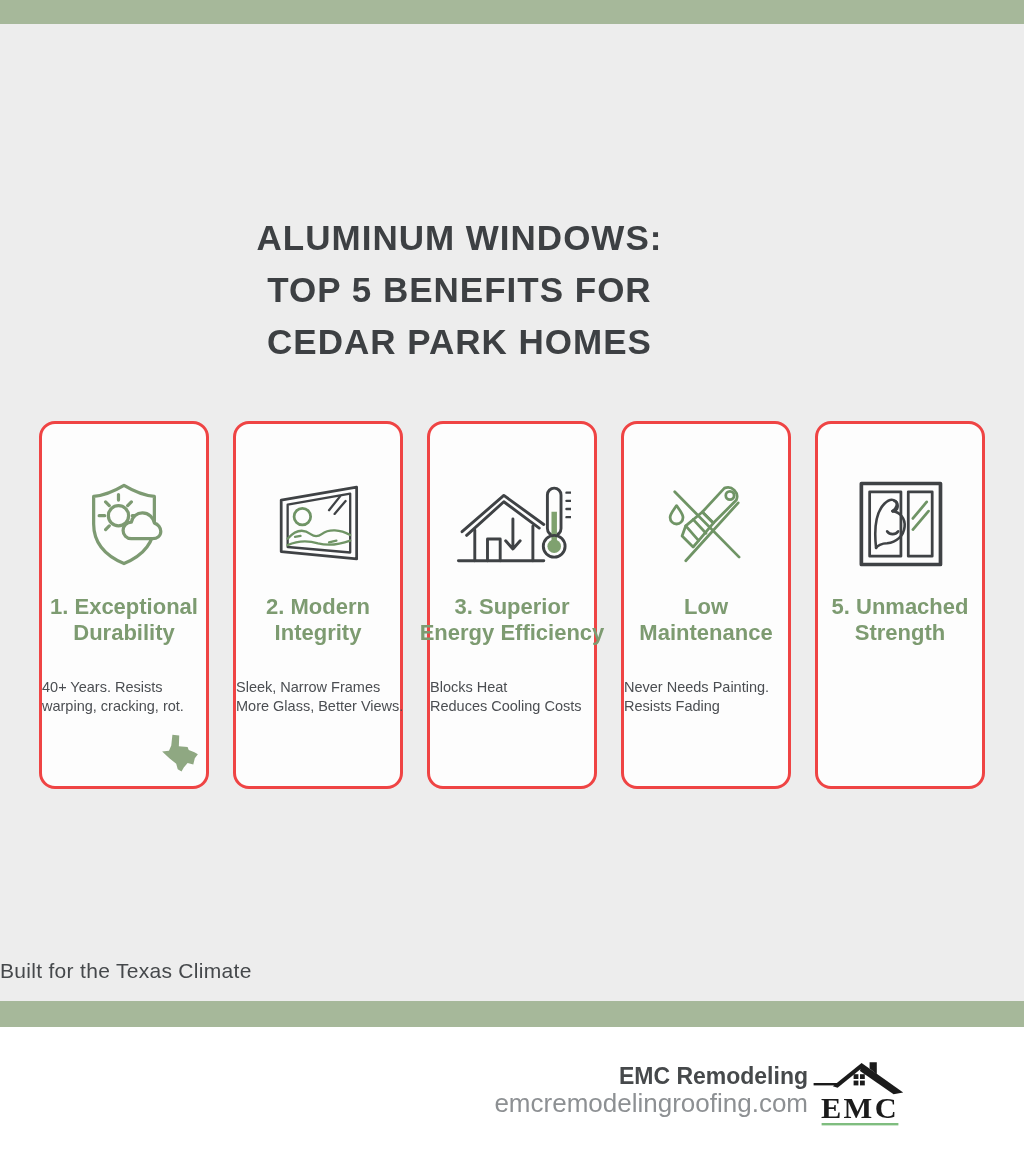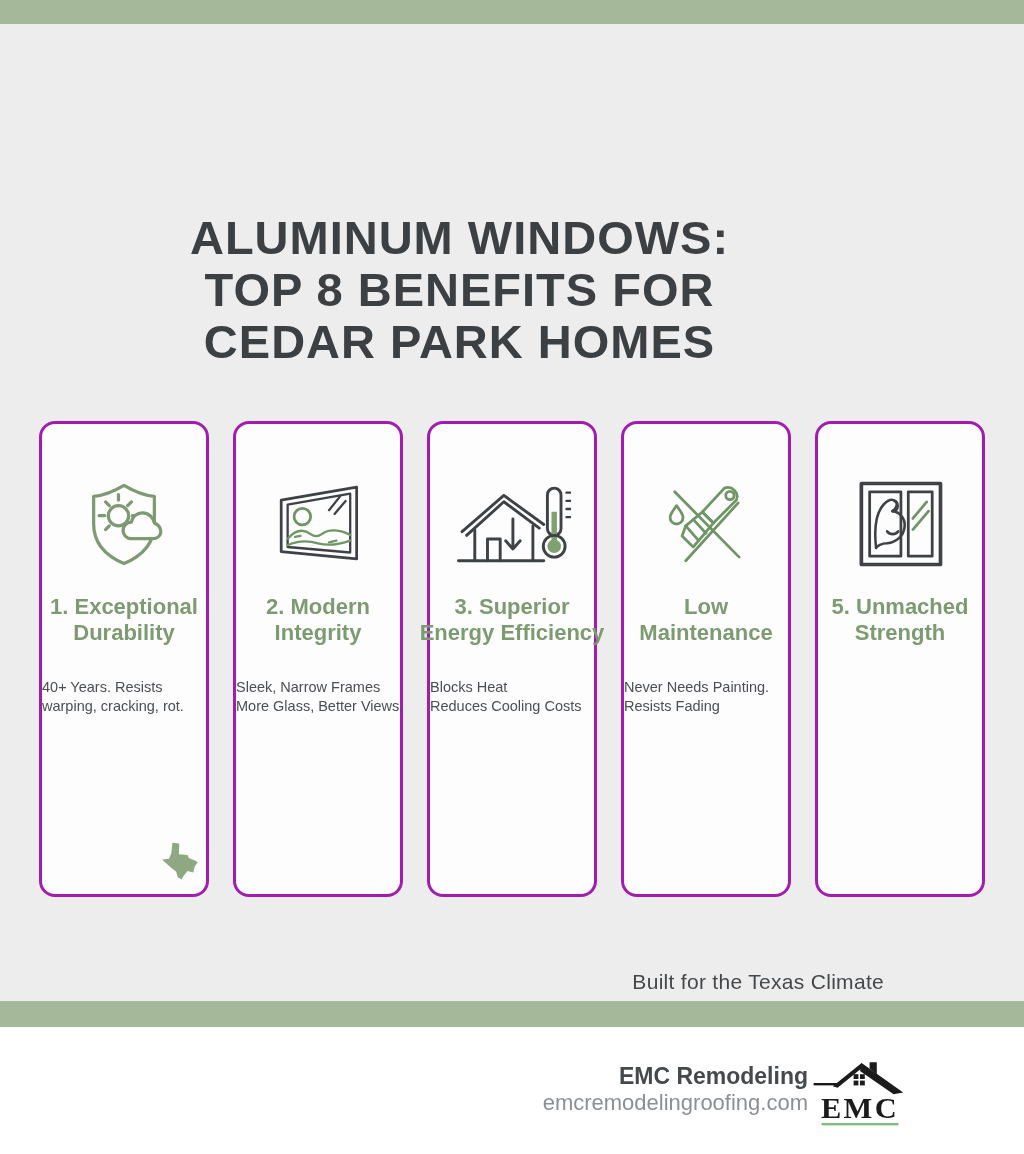--- a/index.html
+++ b/index.html
@@ -12,30 +12,30 @@
 
   .bar { position:absolute; left:0; width:1024px; background:#a6b89a; }
   .bar-top { top:0; height:24px; }
   .bar-bottom { top:1001px; height:26px; }
 
   .main-area { position:absolute; top:24px; left:0; width:1024px; height:977px; background:#ededed; }
 
   .title-block {
     position:absolute; top:188px; left:0; width:919px;
     text-align:center; color:#3d4043; font-weight:bold;
-    font-size:47px; line-height:52px; letter-spacing:1px;
+    font-size:35px; line-height:52px; letter-spacing:1px;
   }
 
   .cards-row {
     position:absolute; top:397px; left:39px; width:946px; height:404px;
     display:flex; gap:24px;
   }
   .card {
-    position:relative; width:170px; height:476px;
-    background:#fdfdfd; border:3px solid #a21caf; border-radius:16px;
+    position:relative; width:170px; height:368px;
+    background:#fdfdfd; border:3px solid #ef4444; border-radius:16px;
   }
   .card-icon {
     position:absolute; top:50px; left:0; width:100%; height:100px;
     display:flex; align-items:center; justify-content:center;
   }
   .card-title {
     position:absolute; top:170px; left:0; width:100%;
     display:flex; flex-direction:column; align-items:center;
     color:#7d9b71; font-weight:bold; font-size:22px; line-height:26px;
   }
@@ -43,43 +43,43 @@
   .card-body {
     position:absolute; top:254px; left:0; width:100%;
     display:flex; flex-direction:column; align-items:flex-start;
     color:#4b4e52; font-size:14.5px; line-height:19px;
   }
   .card-body .t-line { white-space:nowrap; }
   .card-badge { position:absolute; right:7px; bottom:13px; width:38px; height:40px; }
 
   .tagline {
     position:absolute; top:935px; left:0; width:884px;
-    text-align:right; color:#45484b; font-size:21px; letter-spacing:0.3px;margin-top:11px;
+    text-align:left; color:#45484b; font-size:21px; letter-spacing:0.3px;
   }
 
   .footer { position:absolute; top:1027px; left:0; width:932px; height:127px; background:#ffffff; }
   .footer-text { position:absolute; top:36px; right:124px; text-align:right; }
   .footer-brand { color:#46494b; font-weight:bold; font-size:23px; line-height:26px; }
-  .footer-site { color:#8d9093; font-size:22px; line-height:24px; margin-top:2px; }
+  .footer-site { color:#8d9093; font-size:26px; line-height:24px; margin-top:2px; }
   .footer-logo { position:absolute; top:16px; right:24px; width:96px; height:96px; }
 
   svg { display:block; }
 </style>
 </head>
 <body>
 
 <div class="canvas">
 
   <div class="bar bar-top"></div>
 
   <div class="main-area">
 
     <div class="title-block">
       <div>ALUMINUM WINDOWS:</div>
-      <div>TOP 8 BENEFITS FOR</div>
+      <div>TOP 5 BENEFITS FOR</div>
       <div>CEDAR PARK HOMES</div>
     </div>
 
     <div class="cards-row">
 
       <div class="card">
         <div class="card-icon">
           <svg width="92" height="92" viewBox="0 0 100 100" fill="none" stroke="#7d9a72" stroke-width="3.5" stroke-linecap="round" stroke-linejoin="round">
             <path d="M50 8 C40 14 28 19 17 20 L17 50 C17 72 31 85 50 93 C69 85 83 72 83 50 L83 20 C72 19 60 14 50 8 Z"></path>
             <circle cx="44" cy="41" r="11"></circle>

